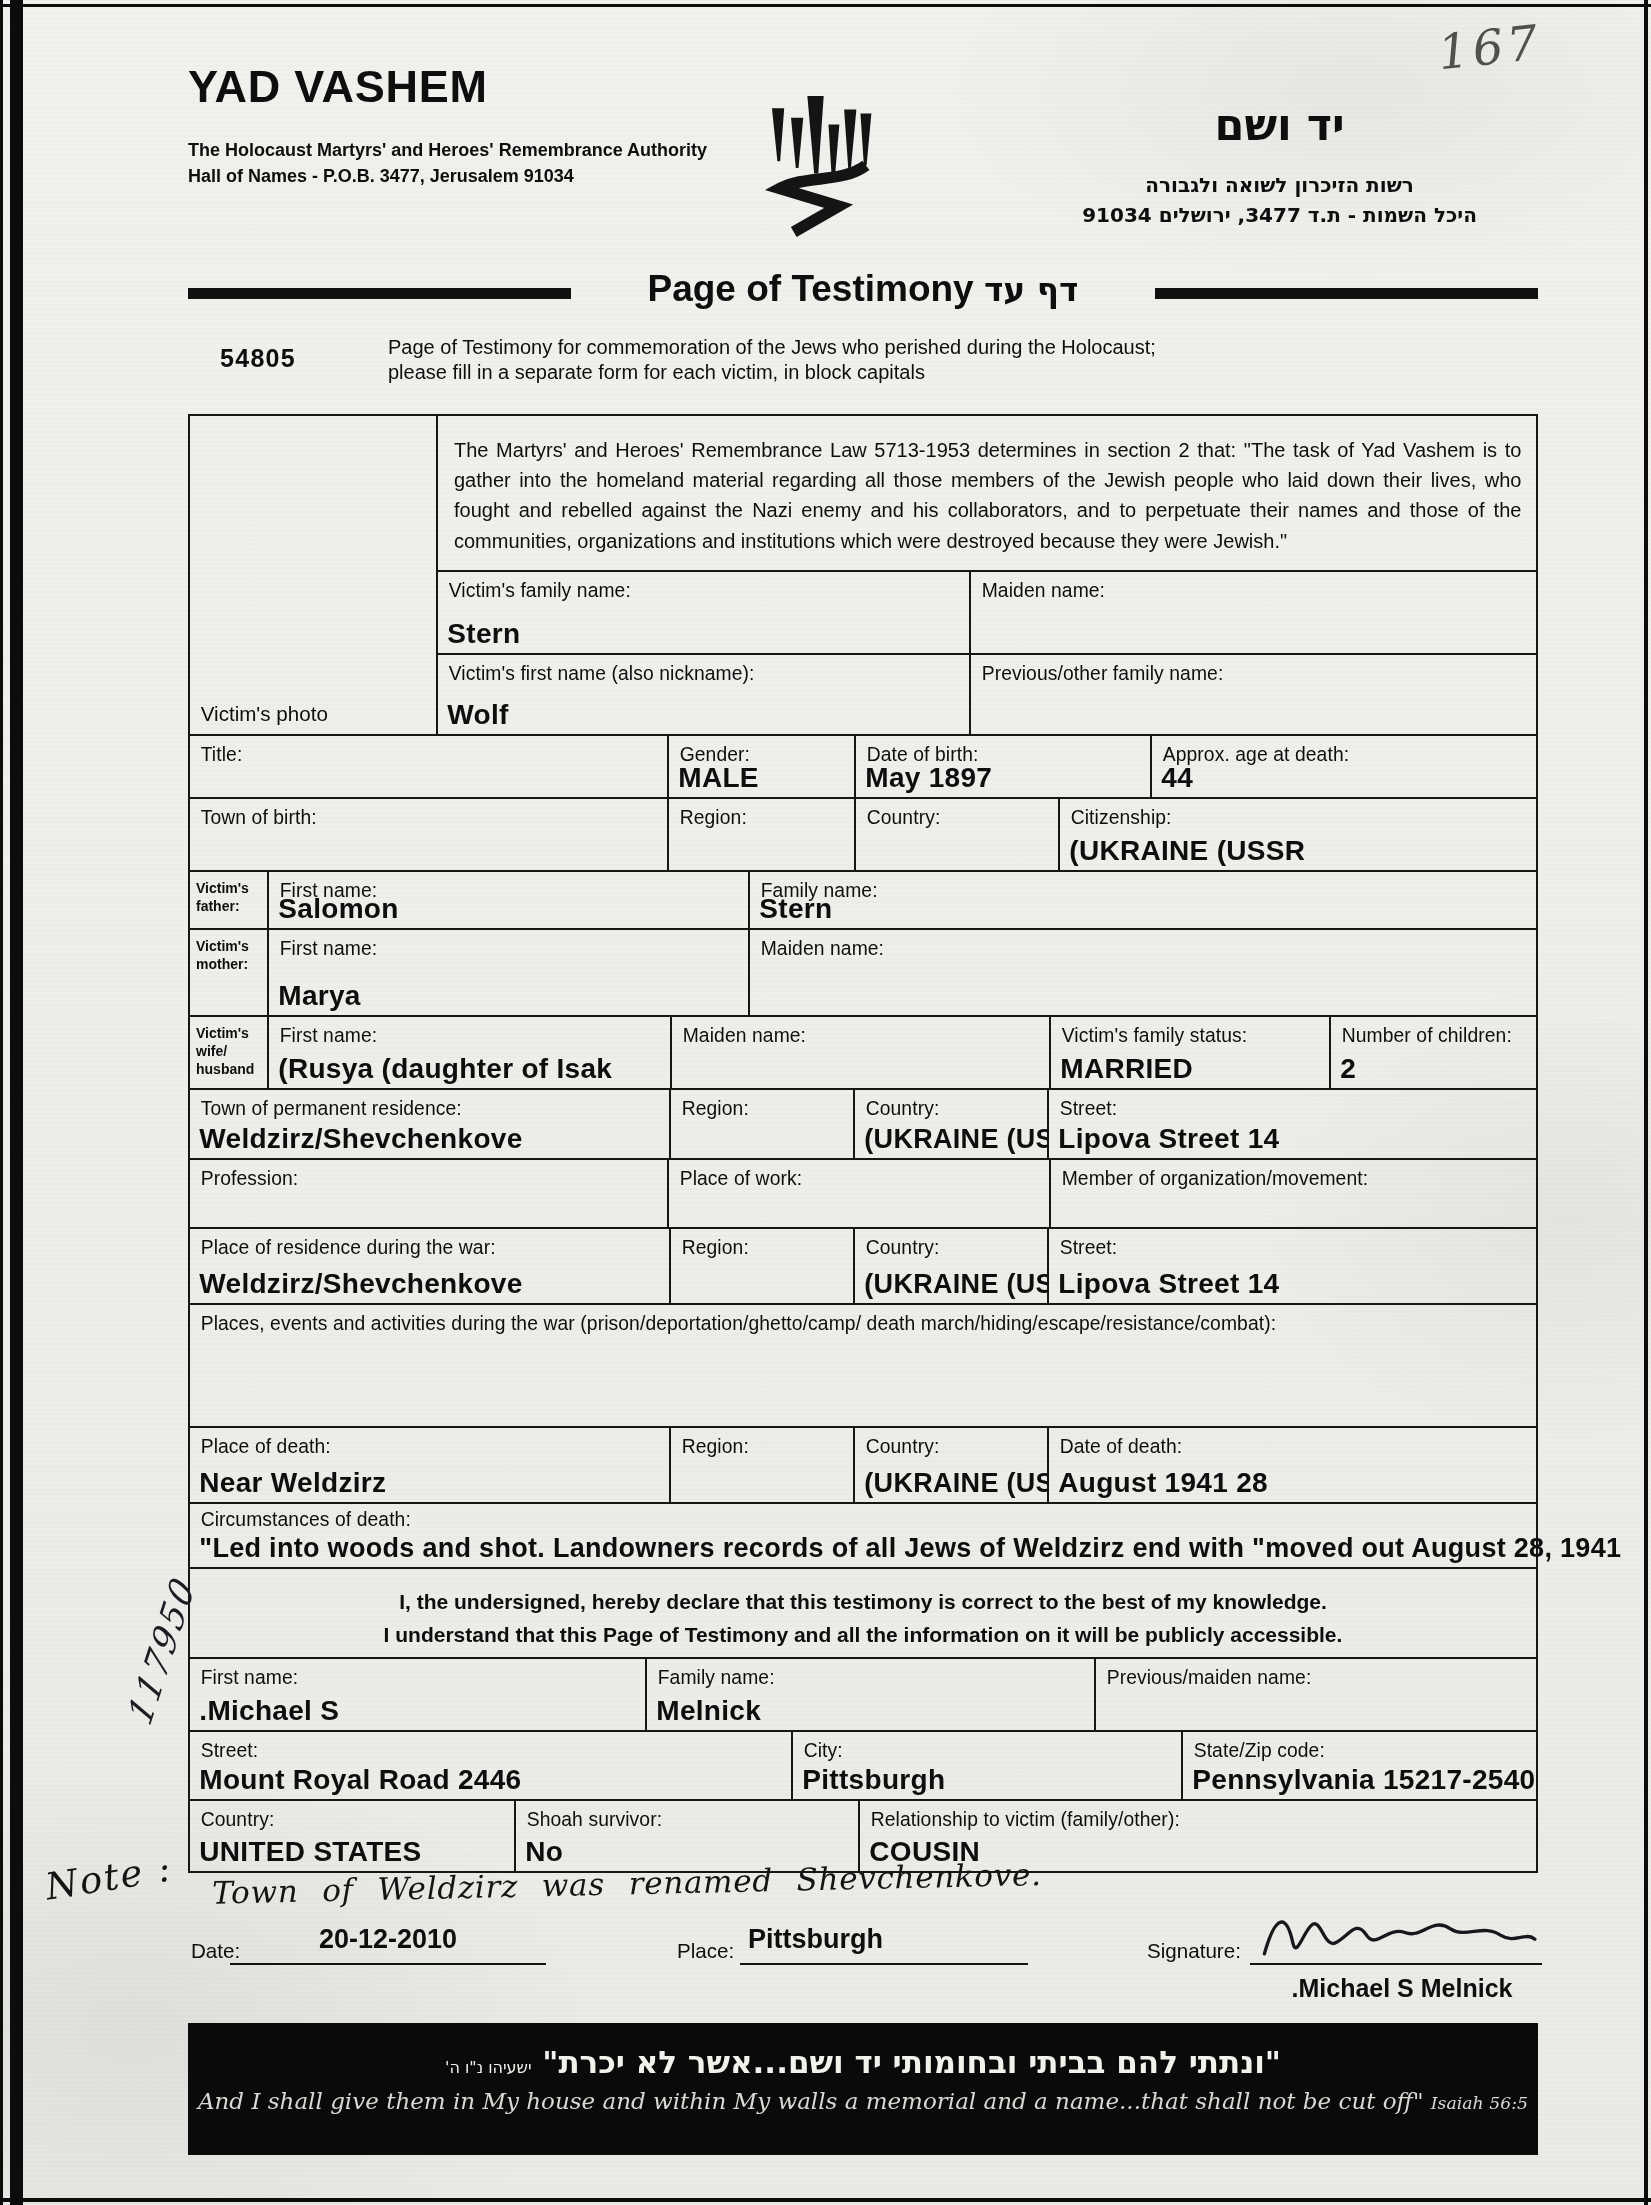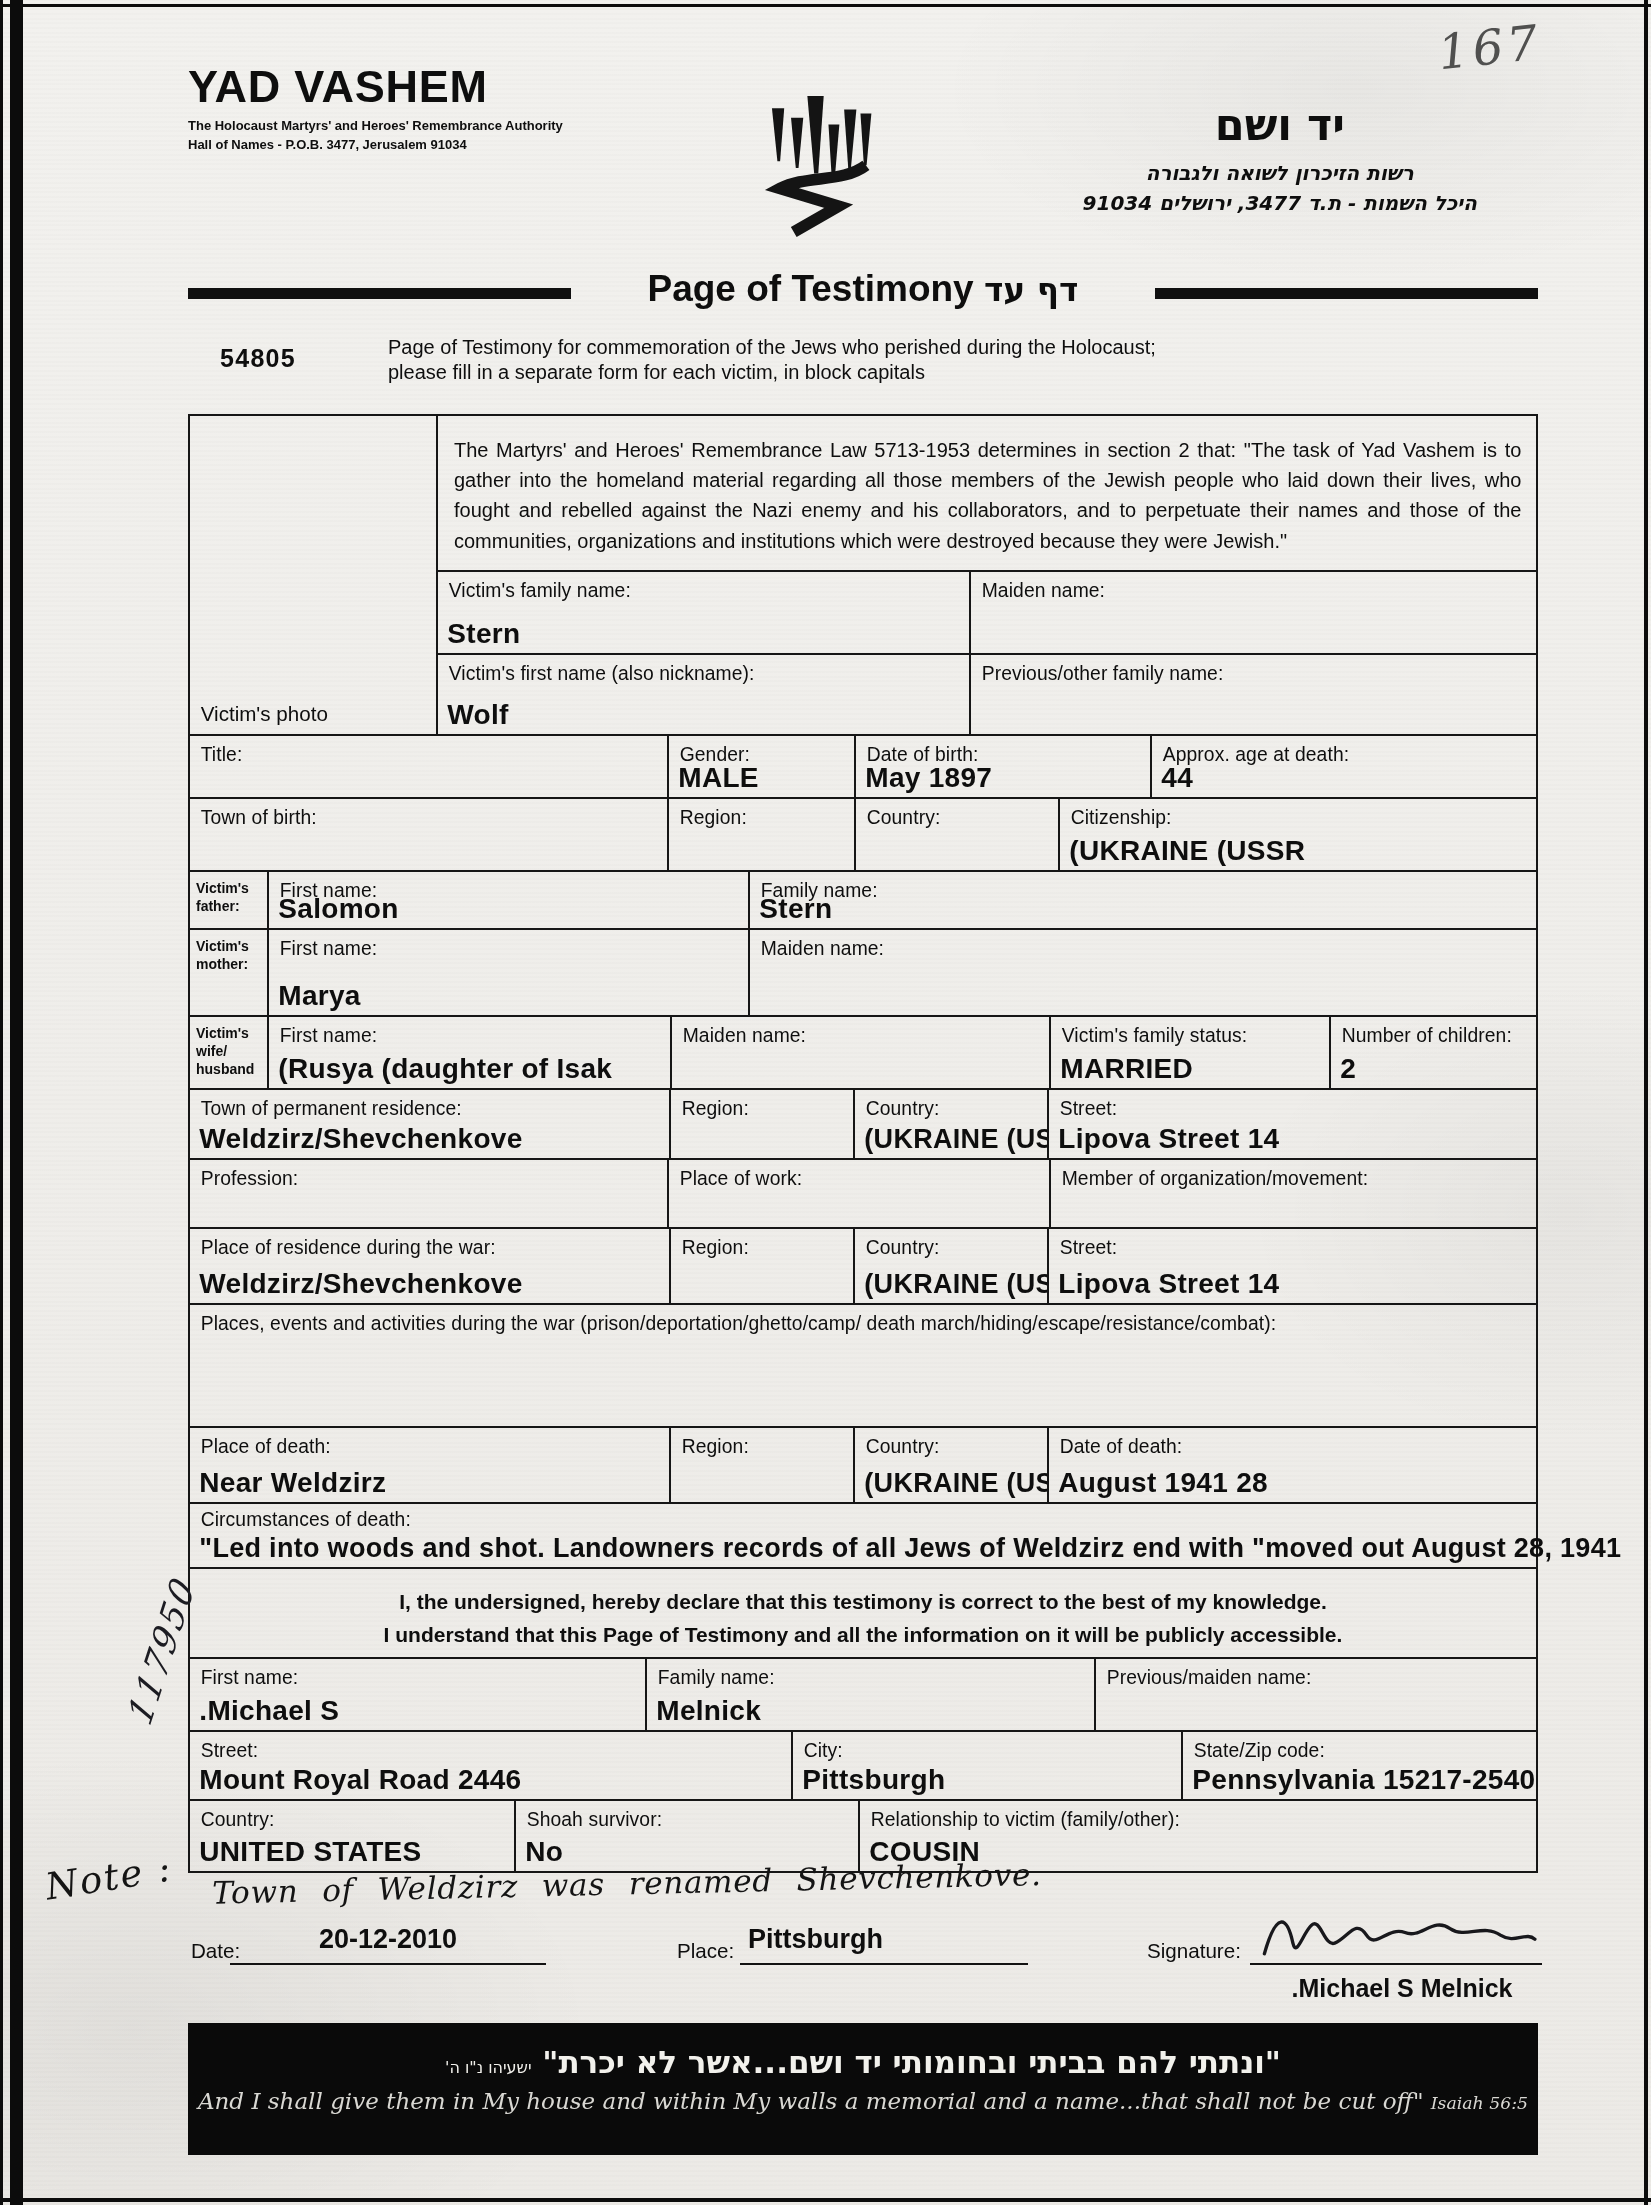--- a/index.html
+++ b/index.html
@@ -12,25 +12,25 @@
       radial-gradient(599px 280px at 82% 4%, rgba(0,0,0,0.045), transparent 70%),
       radial-gradient(666px 400px at 8% 92%, rgba(0,0,0,0.05), transparent 70%),
       radial-gradient(466px 333px at 95% 55%, rgba(0,0,0,0.04), transparent 70%),
       repeating-linear-gradient(0deg, rgba(0,0,0,0.012) 0 2px, transparent 2px 4.7px),
       linear-gradient(#f2f1ee,#eceae6);
   }
   .edge { position:absolute; background:#0c0c0c; }
   
   .org { position:absolute; left:188px; top:61px; }
   .org-name { font-size:45px; font-weight:bold; letter-spacing:0.7px; }
-  .org-sub { font-size:13px; font-weight:bold; margin-top:4px; line-height:1.45; }
+  .org-sub { font-size:18px; font-weight:bold; margin-top:24px; line-height:1.45; }
   .heblock { position:absolute; right:174px; top:100px; text-align:center; direction:rtl;
              font-family:"DejaVu Sans",sans-serif; }
   .he-org { font-size:43px; font-weight:bold; }
-  .he-sub { font-size:20px; font-weight:bold; margin-top:8px; line-height:1.5;font-style:italic; }
+  .he-sub { font-size:20px; font-weight:bold; margin-top:20px; line-height:1.5; }
   .logo { position:absolute; left:754px; top:85px; }
   
   .hw { font-family:"DejaVu Serif",serif; font-style:italic; }
   .pgnum { position:absolute; left:1438px; top:18.6px; font-size:48px; color:#50504f;
            transform:rotate(-6deg); letter-spacing:4px; }
   .margin-num { position:absolute; left:79px; top:1630px; width:166px; text-align:center;
                 font-size:35px; color:#1c1c22; transform:rotate(-72deg) skewX(-12deg); letter-spacing:2.7px; }
   .note-prefix { position:absolute; left:45px; top:1856px; font-size:37px; transform:rotate(-9deg);
                  color:#141414; letter-spacing:2px; }
   .note-text { position:absolute; left:212px; top:1863px; width:1039px; font-size:31px;

